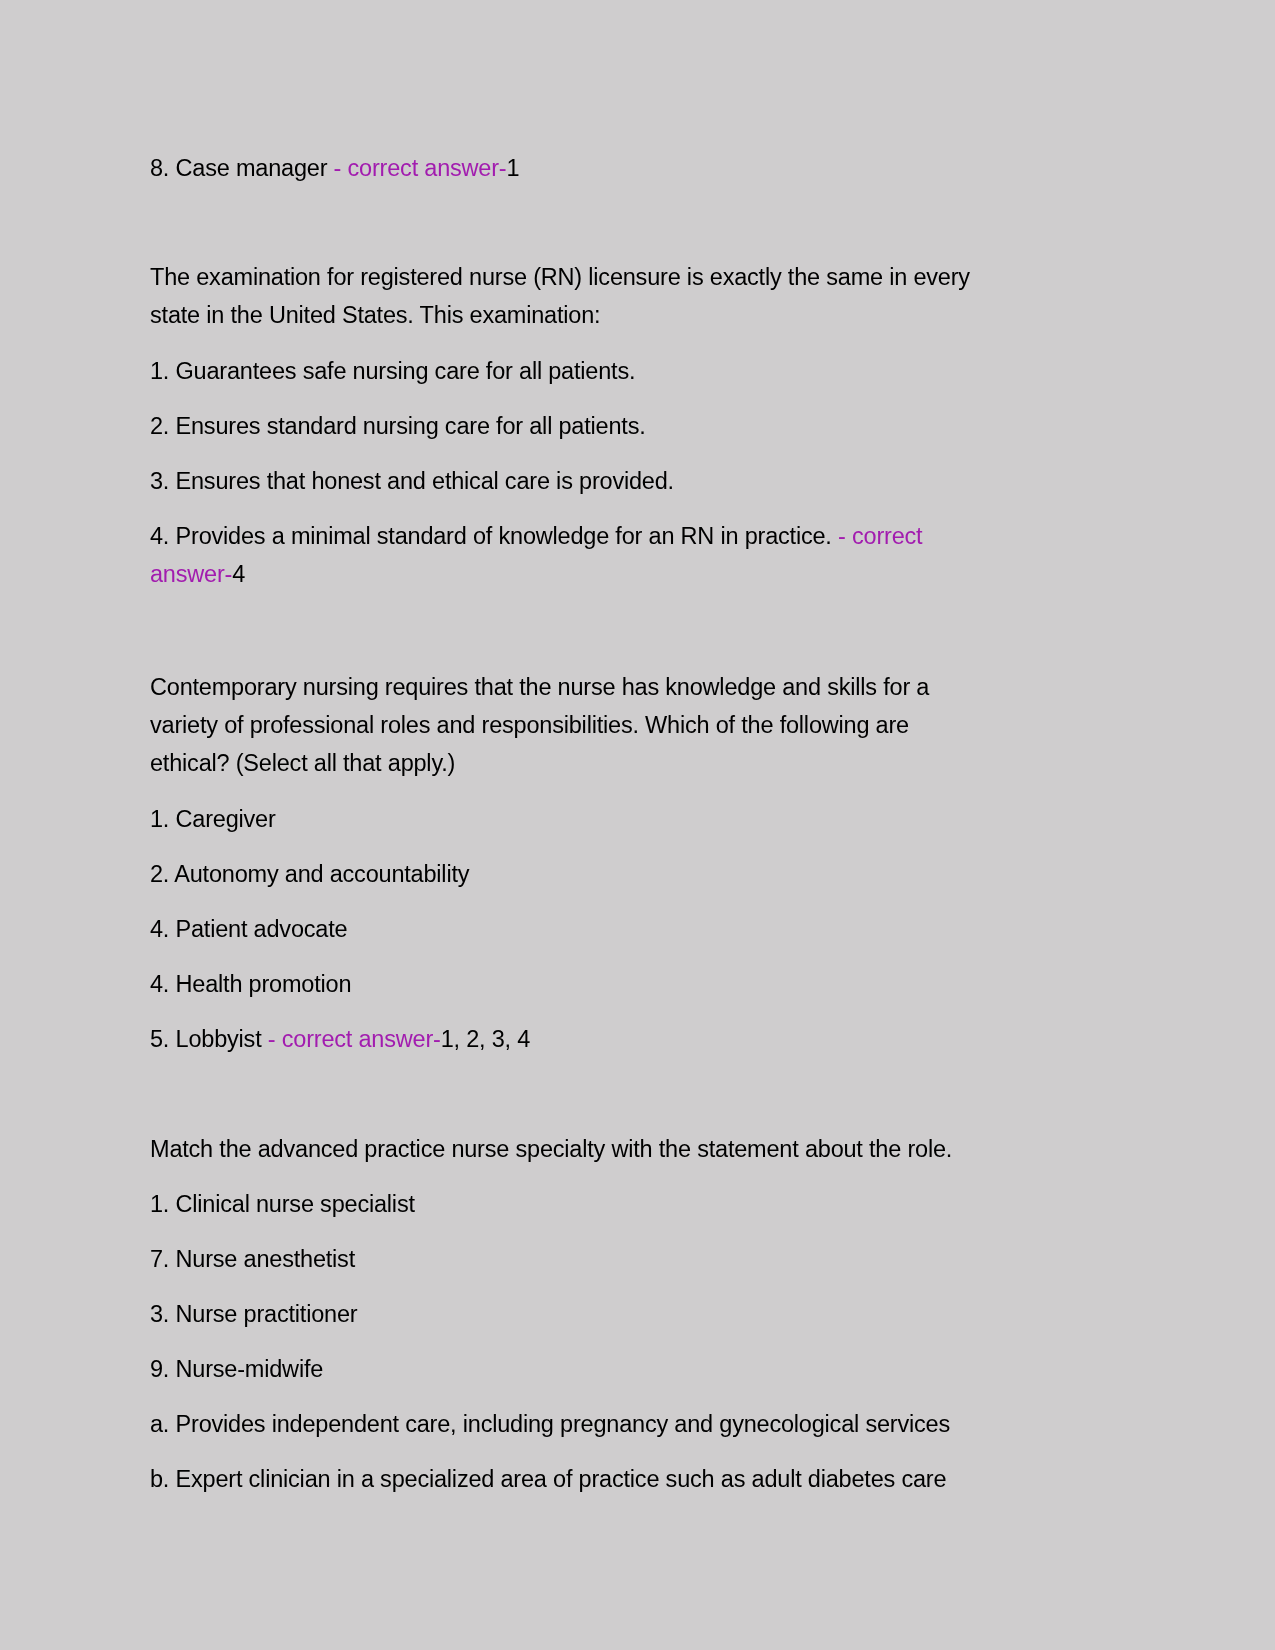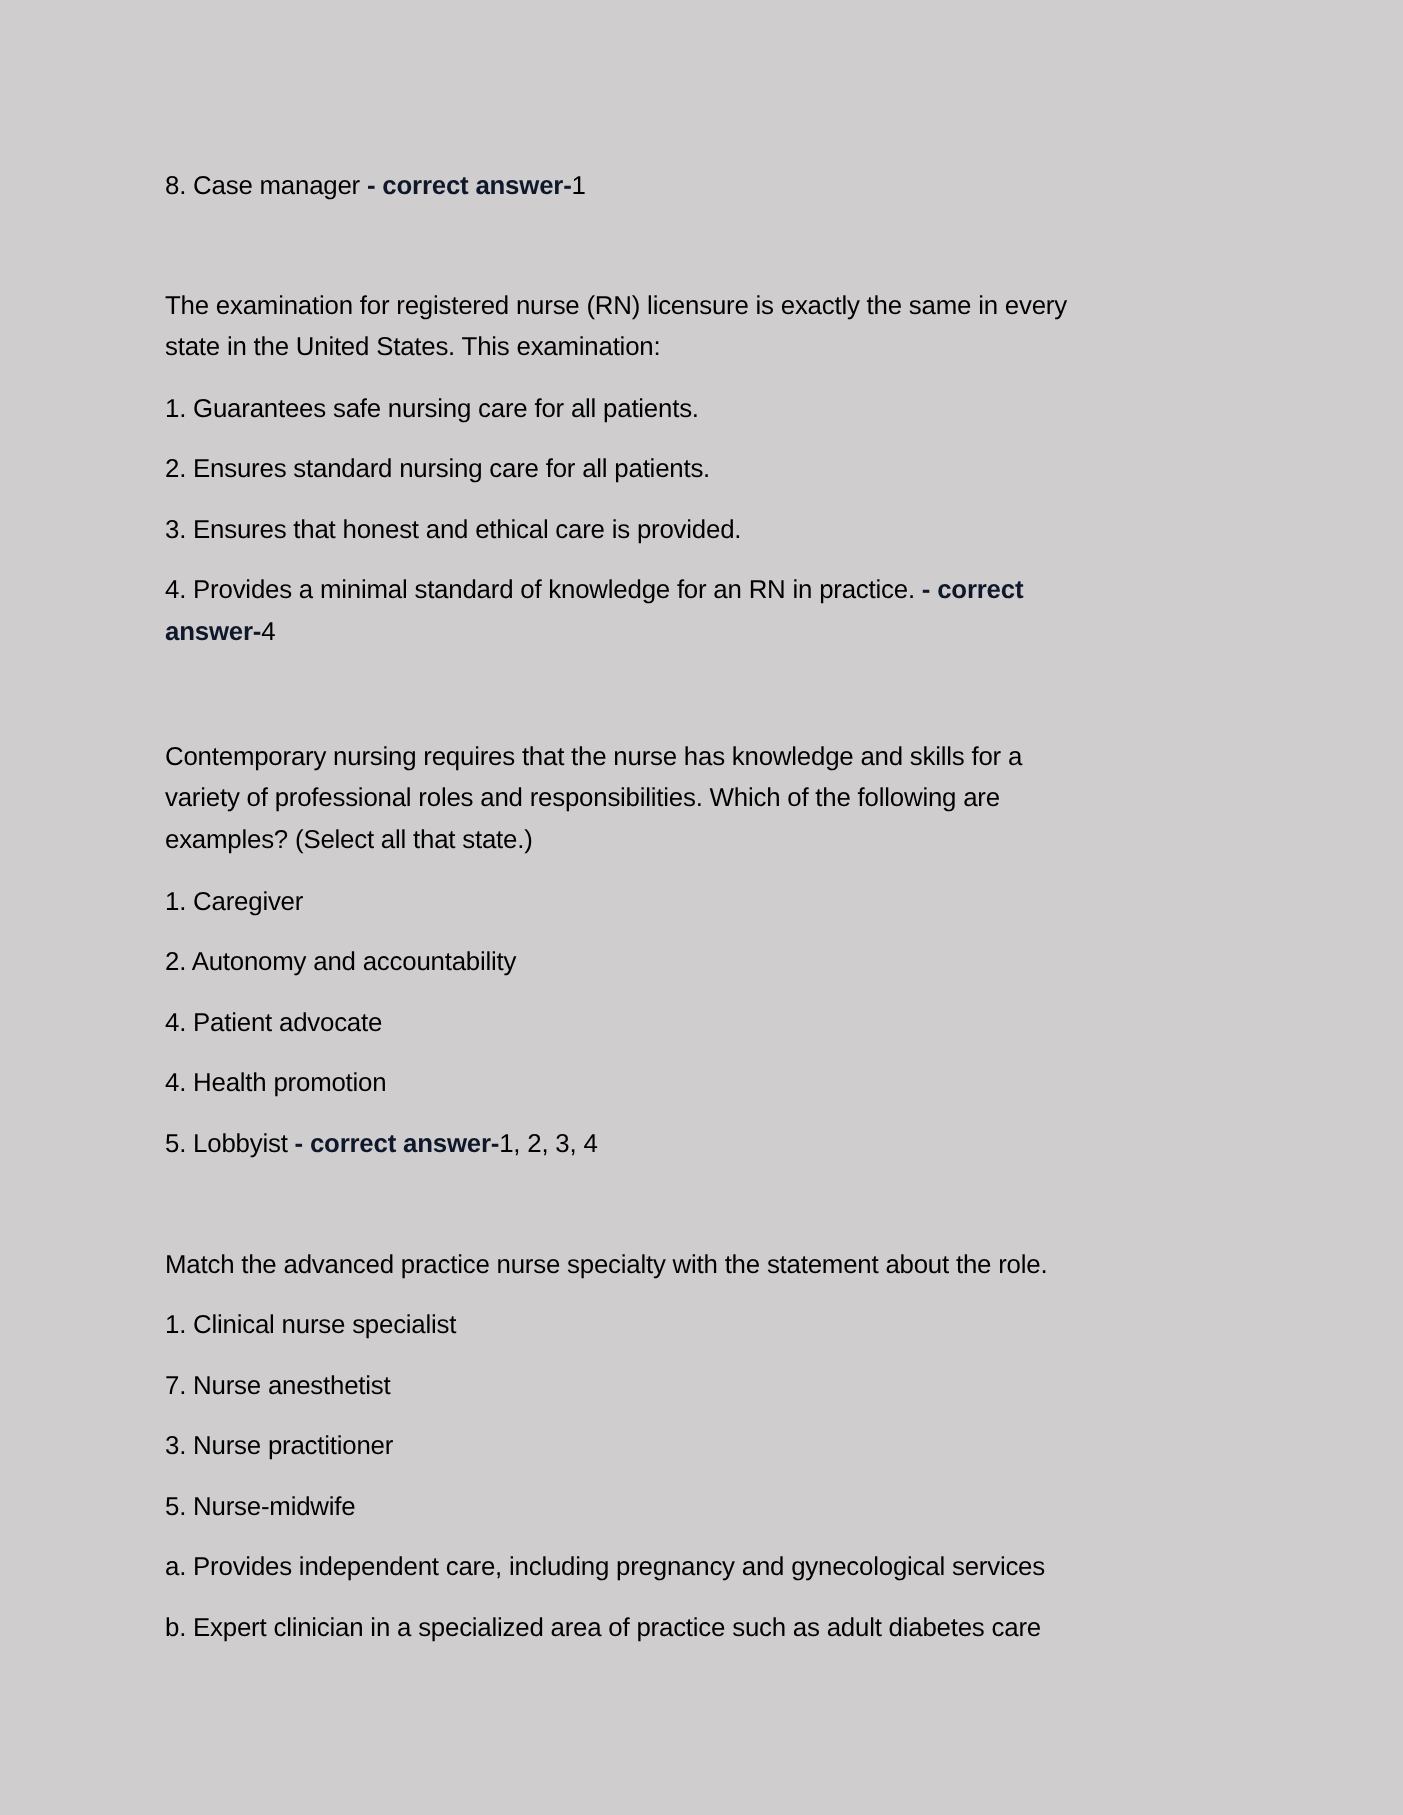--- a/index.html
+++ b/index.html
@@ -10,21 +10,21 @@
     color: #000;
     position: relative;
     overflow: hidden;
   }
   .page { position: absolute; left: 150px; top: 0; width: 960px; }
   .line {
     position: absolute; left: 0;
     font-size: 23.5px; line-height: 38px;
     white-space: nowrap; letter-spacing: -0.2px;
   }
-  .ans { color: #0f172a; font-weight: bold; }
+  .ans { color: #a21caf; font-weight: normal; }
 </style>
 </head>
 <body>
 
 <div class="page">
 
   <div class="line" style="top:149px">
     <span>8. Case manager </span><span class="ans">- correct answer-</span><span>1</span>
   </div>
 
@@ -35,30 +35,30 @@
   <div class="line" style="top:462px">3. Ensures that honest and ethical care is provided.</div>
   <div class="line" style="top:517px">
     <span>4. Provides a minimal standard of knowledge for an RN in practice. </span><span class="ans">- correct</span>
   </div>
   <div class="line" style="top:555px">
     <span class="ans">answer-</span><span>4</span>
   </div>
 
   <div class="line" style="top:668px">Contemporary nursing requires that the nurse has knowledge and skills for a</div>
   <div class="line" style="top:706px">variety of professional roles and responsibilities. Which of the following are</div>
-  <div class="line" style="top:744px">examples? (Select all that state.)</div>
+  <div class="line" style="top:744px">ethical? (Select all that apply.)</div>
   <div class="line" style="top:800px">1. Caregiver</div>
   <div class="line" style="top:855px">2. Autonomy and accountability</div>
   <div class="line" style="top:910px">4. Patient advocate</div>
   <div class="line" style="top:965px">4. Health promotion</div>
   <div class="line" style="top:1020px">
     <span>5. Lobbyist </span><span class="ans">- correct answer-</span><span>1, 2, 3, 4</span>
   </div>
 
   <div class="line" style="top:1130px">Match the advanced practice nurse specialty with the statement about the role.</div>
   <div class="line" style="top:1185px">1. Clinical nurse specialist</div>
   <div class="line" style="top:1240px">7. Nurse anesthetist</div>
   <div class="line" style="top:1295px">3. Nurse practitioner</div>
-  <div class="line" style="top:1350px">5. Nurse-midwife</div>
+  <div class="line" style="top:1350px">9. Nurse-midwife</div>
   <div class="line" style="top:1405px">a. Provides independent care, including pregnancy and gynecological services</div>
   <div class="line" style="top:1460px">b. Expert clinician in a specialized area of practice such as adult diabetes care</div>
 
 </div>
 
 </body></html>

